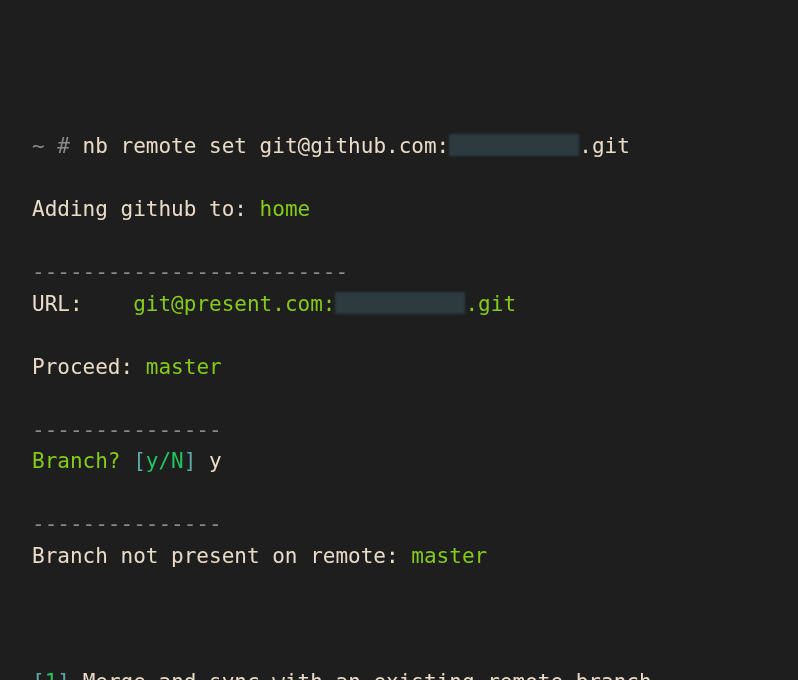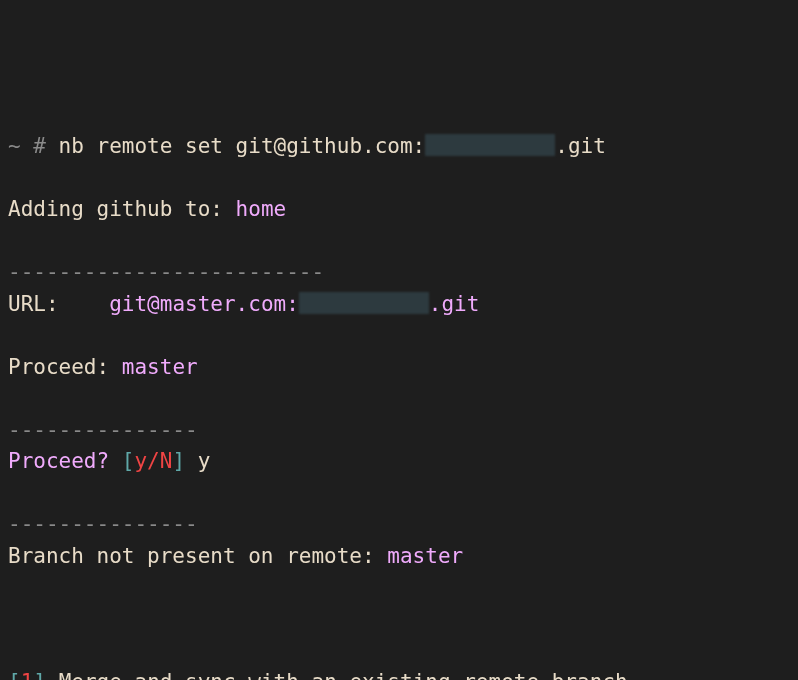--- a/index.html
+++ b/index.html
@@ -5,47 +5,47 @@
     body {
       margin: 0;
       padding: 5px 8px;
       background: #1e1e1e;
       font-family: "Menlo", "Consolas", monospace;
       font-size: 21px;
       line-height: 1.5;
       color: #e8dcc8;
       white-space: pre;
     }
-    .line { display: block; }
+    .line { display: block; margin-left: 24px; }
     .dim    { color: #8a8a8a; }
-    .cyan   { color: #f0abfc; }
-    .yellow { color: #ef4444; }
+    .cyan   { color: #84cc16; }
+    .yellow { color: #22c55e; }
     .blob {
       display: inline-block;
       vertical-align: -3px;
       width: 130px;
       height: 22px;
       background: #2d3a3f;
       filter: blur(1px);
     }
     .brkt { color: #5fa8a8; }
     [data-bind] { display: inline; }
   </style>
 </head>
 <body>
 
 
 
 <span class="line"><span class="dim" data-bind="cmd.prompt">~ #</span> <span data-bind="cmd.command">nb remote set git@github.com:</span><span class="blob"></span><span data-bind="cmd.suffix">.git</span></span>
 <span class="line"><span data-bind="adding.label">Adding github to:</span> <span class="cyan" data-bind="adding.value">home</span></span>
 <span class="line dim" data-bind="hr1">-------------------------</span>
-<span class="line"><span data-bind="url.label">URL:   </span> <span class="cyan" data-bind="url.prefix">git@master.com:</span><span class="blob"></span><span class="cyan" data-bind="url.suffix">.git</span></span>
+<span class="line"><span data-bind="url.label">URL:   </span> <span class="cyan" data-bind="url.prefix">git@present.com:</span><span class="blob"></span><span class="cyan" data-bind="url.suffix">.git</span></span>
 <span class="line"><span data-bind="branch.label">Proceed:</span> <span class="cyan" data-bind="branch.value">master</span></span>
 <span class="line dim" data-bind="hr2">---------------</span>
-<span class="line"><span class="cyan" data-bind="proceed.label">Proceed?</span> <span class="brkt" data-bind="proceed.lb">[</span><span class="yellow" data-bind="proceed.opts">y/N</span><span class="brkt" data-bind="proceed.rb">]</span> <span data-bind="proceed.answer">y</span></span>
+<span class="line"><span class="cyan" data-bind="proceed.label">Branch?</span> <span class="brkt" data-bind="proceed.lb">[</span><span class="yellow" data-bind="proceed.opts">y/N</span><span class="brkt" data-bind="proceed.rb">]</span> <span data-bind="proceed.answer">y</span></span>
 <span class="line dim" data-bind="hr3">---------------</span>
 <span class="line"><span data-bind="notpresent.label">Branch not present on remote:</span> <span class="cyan" data-bind="notpresent.value">master</span></span>
 <span class="line"> </span>
 <span class="line"><span class="brkt">[</span><span class="yellow" data-bind="optlist.0.n">1</span><span class="brkt">]</span> <span data-bind="optlist.0.text">Merge and sync with an existing remote branch.</span></span>
 
 
 
 
 
 

